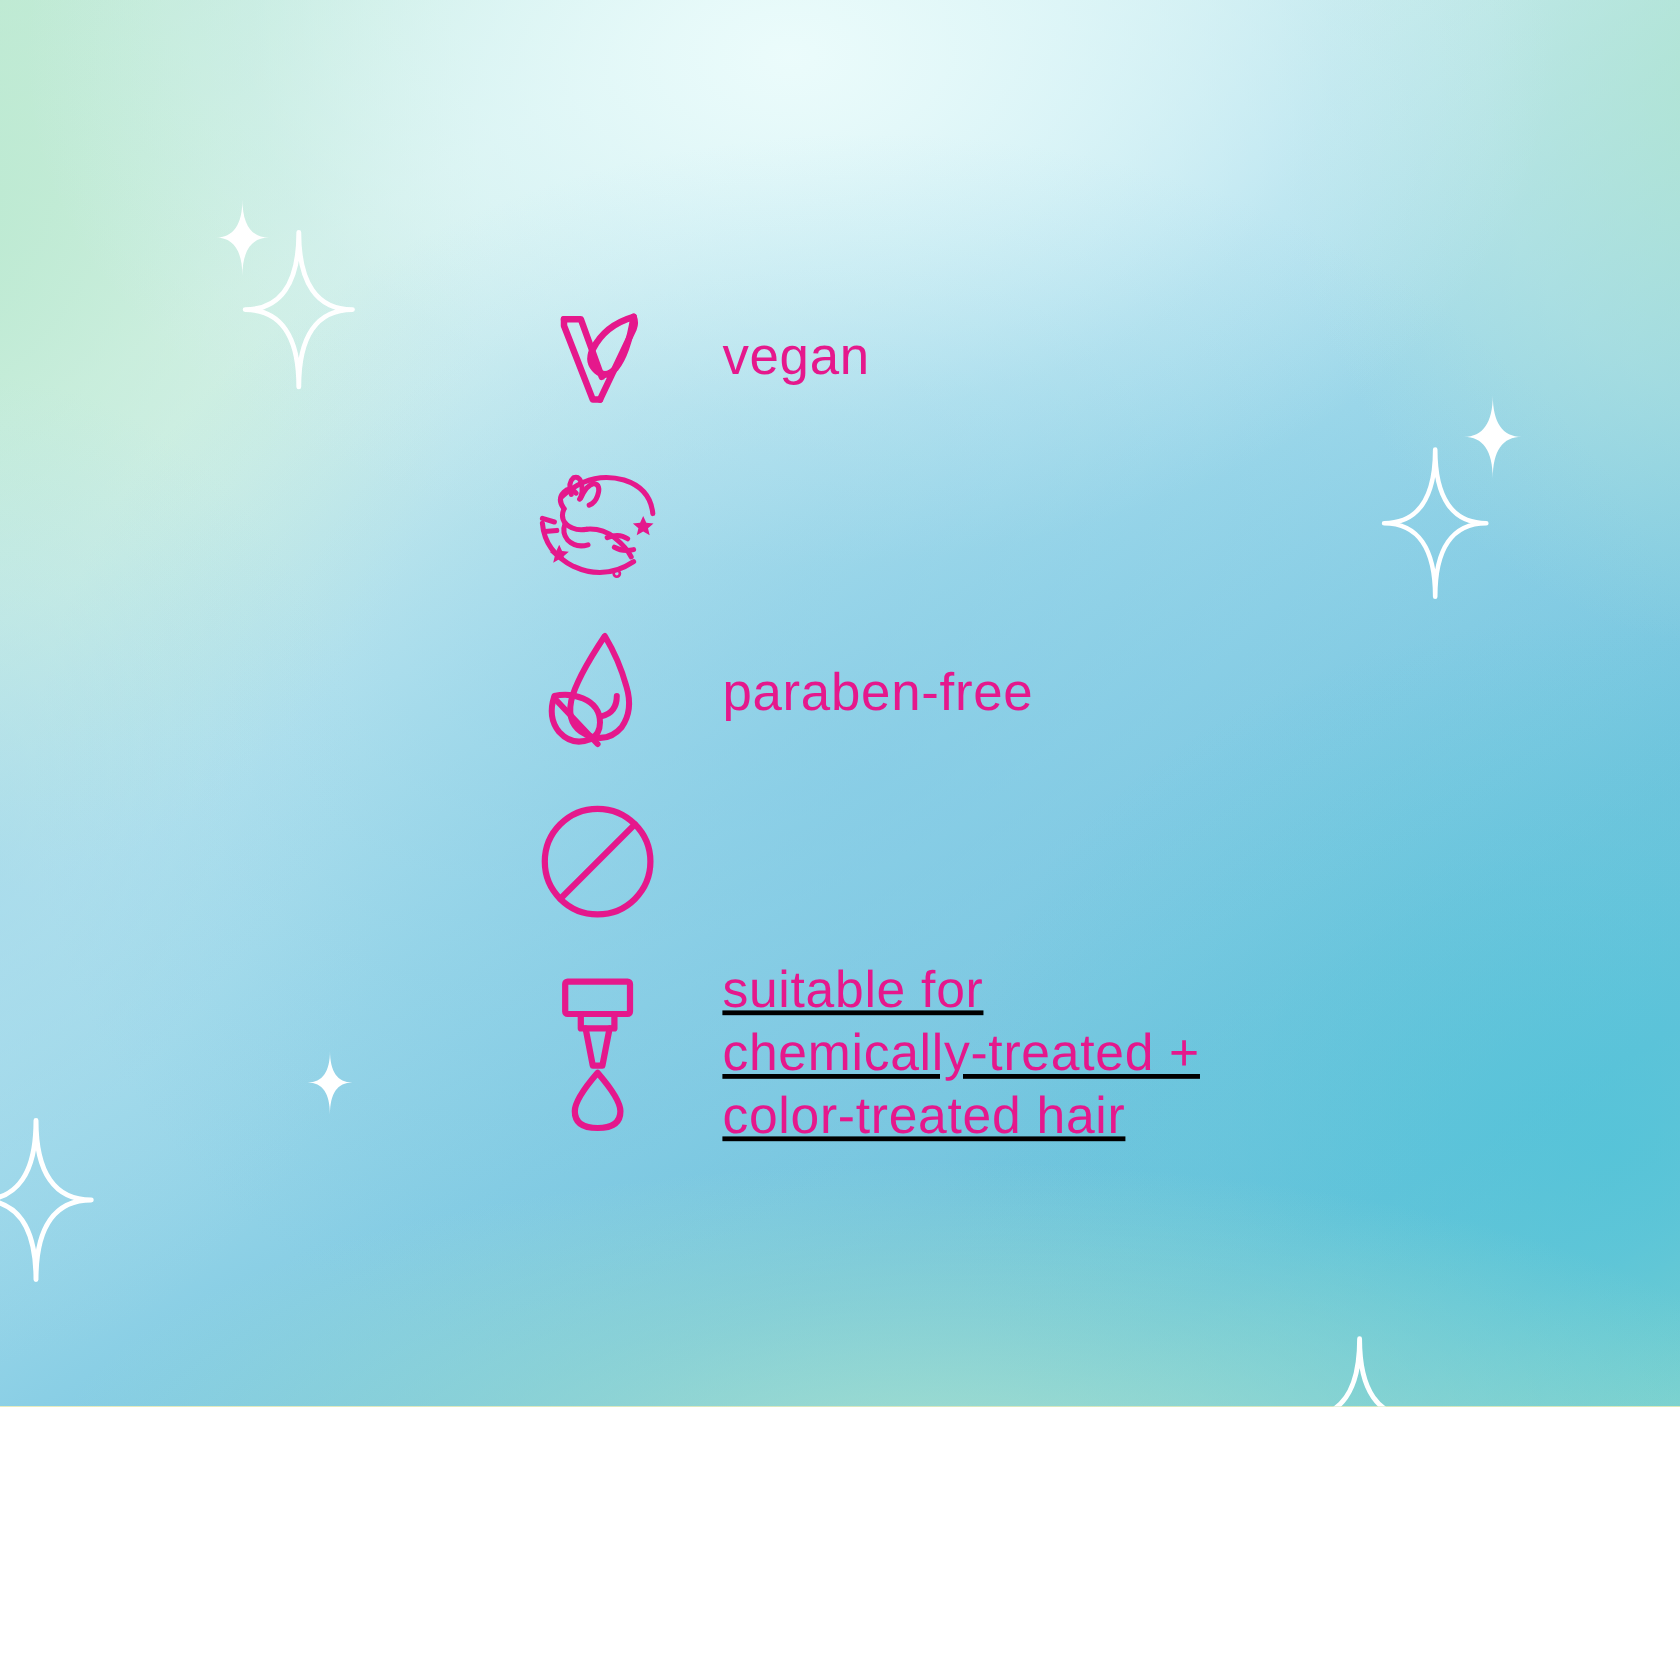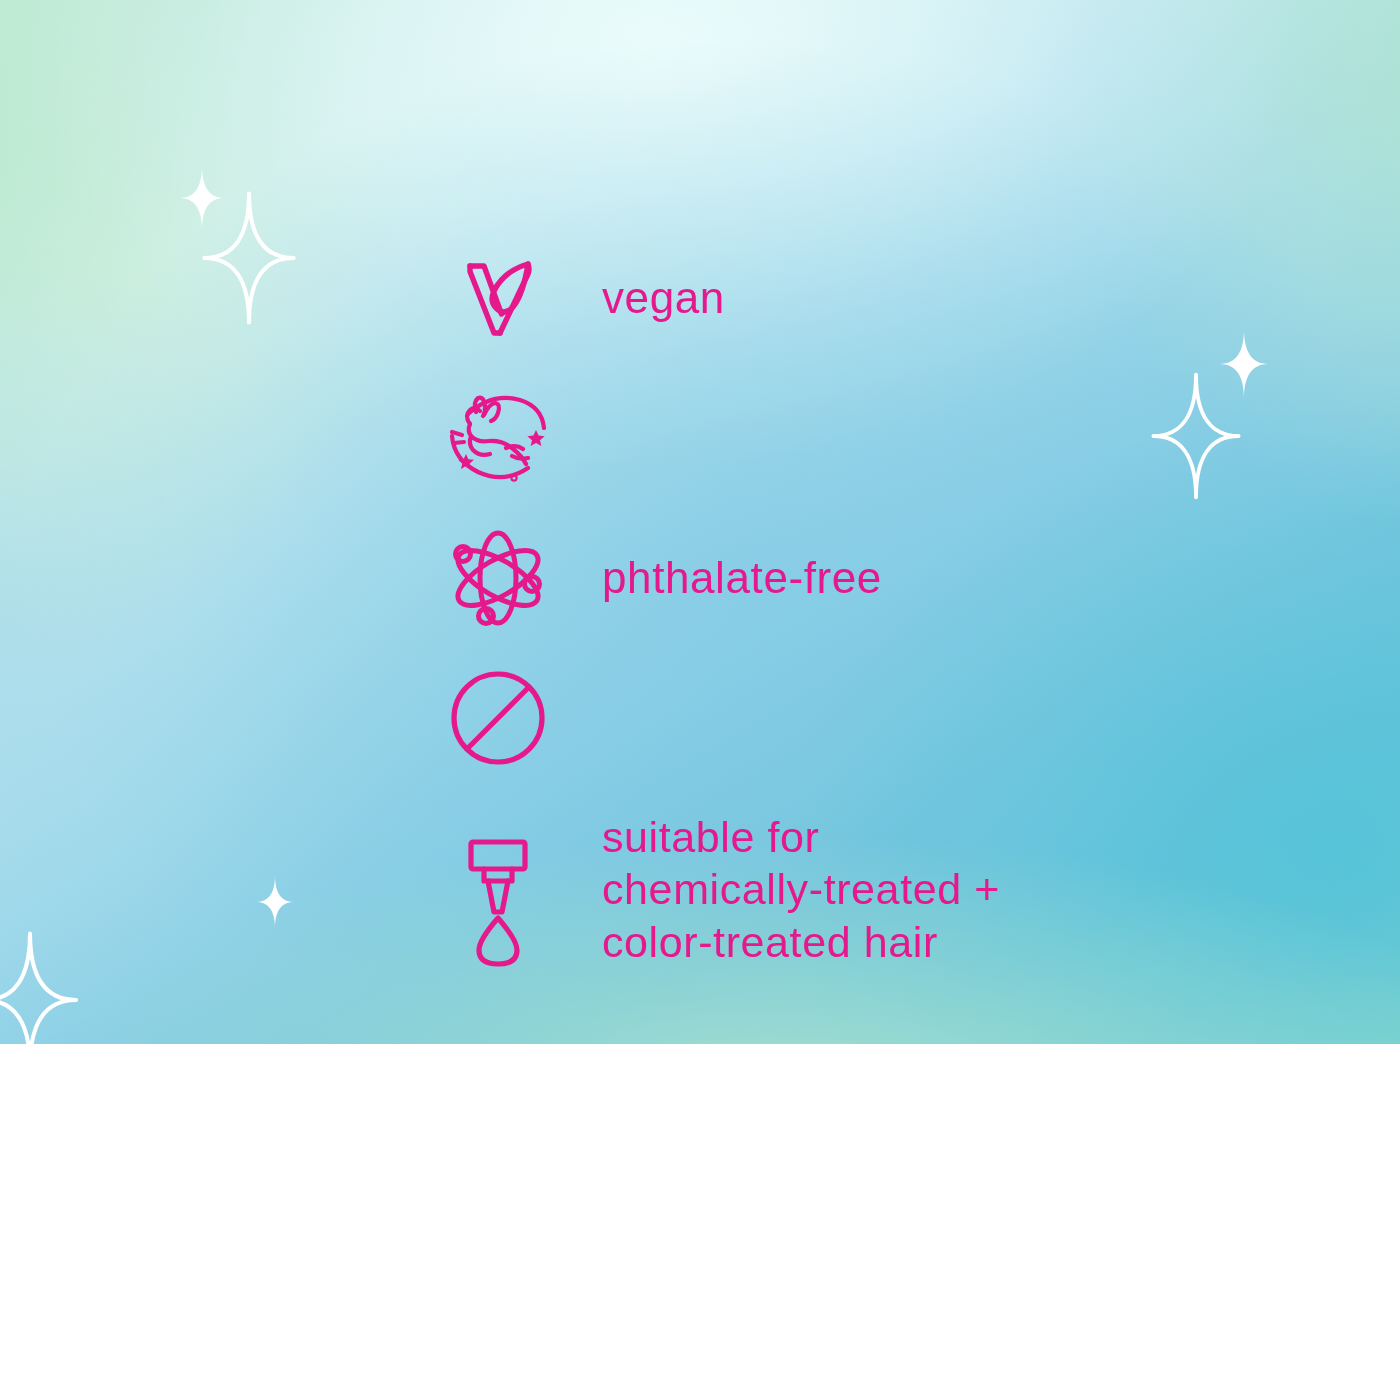--- a/index.html
+++ b/index.html
@@ -10,21 +10,21 @@
     height: 1400px;
     overflow: hidden;
   }
   body {
     font-family: "Liberation Sans", sans-serif;
   }
 
   #canvas {
     position: relative;
     width: 1400px;
-    height: 1044px;
+    height: 1172px;
     overflow: hidden;
     background: #fde047;
   }
 
   
   .bg-layer {
     position: absolute;
     inset: 0;
     pointer-events: none;
   }
@@ -115,21 +115,21 @@
   .claim-icon svg { display: block; }
   .claim-label {
     color: #e5188c;
     font-size: 44px;
     line-height: 1.17;
     letter-spacing: 0.6px;
     font-weight: 400;
     white-space: pre-line;
     padding-left: 38px;
   }
-  .claim-row.tall { min-height: 180px; align-items: flex-end; }
+  .claim-row.tall { min-height: 180px; align-items: center; text-decoration: underline; }
   .claim-row.tall .claim-label { font-size: 43px; line-height: 1.22; }
 </style>
 </head>
 <body>
 
 <div id="canvas">
 
   <div class="bg-layer bg-base"></div>
   <div class="bg-layer bg-glow-left"></div>
   <div class="bg-layer bg-glow-right-top"></div>
@@ -215,34 +215,32 @@
           <path d="M72 68 Q79 72 88 70"></path>
           <circle cx="35" cy="22" r="1.9" fill="#e5188c" stroke="none"></circle>
 
           <path d="M96 42 l2.6 5.6 6 .6 -4.6 4 1.4 5.9 -5.4-3.2 -5.4 3.2 1.4-5.9 -4.6-4 6-.6z" fill="#e5188c" stroke="none"></path>
           <path d="M26 66 l2.4 5.2 5.6 .5 -4.3 3.8 1.3 5.5 -5-3 -5 3 1.3-5.5 -4.3-3.8 5.6-.5z" fill="#e5188c" stroke="none"></path>
           <circle cx="74" cy="90" r="2.6" stroke-width="2.2"></circle>
         </svg>
       </div>
     </div>
 
-
-    <div class="claim-row">
-      <div class="claim-icon">
-        <svg width="112" height="112" viewBox="0 0 112 112" fill="none" stroke="#e5188c" stroke-width="5" stroke-linecap="round" stroke-linejoin="round">
-          <ellipse cx="56" cy="56" rx="18" ry="45"></ellipse>
-          <ellipse cx="56" cy="56" rx="18" ry="45" transform="rotate(60 56 56)"></ellipse>
-          <ellipse cx="56" cy="56" rx="18" ry="45" transform="rotate(120 56 56)"></ellipse>
-          <circle cx="21" cy="32" r="7.5"></circle>
-          <circle cx="90" cy="62" r="7.5"></circle>
-          <circle cx="44" cy="94" r="7.5"></circle>
-        </svg>
-      </div>
-      <div class="claim-label">phthalate-free</div>
-    </div>
+    <div class="claim-row">
+      <div class="claim-icon">
+        <svg width="104" height="112" viewBox="0 0 104 112" fill="none" stroke="#e5188c" stroke-width="5" stroke-linecap="round" stroke-linejoin="round">
+          <path d="M58 8 Q34 44 30 62 Q26 82 42 90 Q60 98 72 84 Q82 70 76 50 Q70 28 58 8 Z"></path>
+          <path d="M68 58 Q68 72 55 75"></path>
+          <path d="M16 58 Q10 76 20 88 Q31 100 46 94 Q54 90 54 80 Q54 66 40 60 Q28 55 16 58 Z"></path>
+          <path d="M18 62 L52 98"></path>
+        </svg>
+      </div>
+      <div class="claim-label">paraben-free</div>
+    </div>
+
 
     <div class="claim-row">
       <div class="claim-icon">
         <svg width="104" height="104" viewBox="0 0 104 104" fill="none" stroke="#e5188c" stroke-width="5.2" stroke-linecap="round" stroke-linejoin="round">
           <circle cx="52" cy="52" r="44"></circle>
           <line x1="83" y1="21" x2="21" y2="83"></line>
         </svg>
       </div>
     </div>
 

